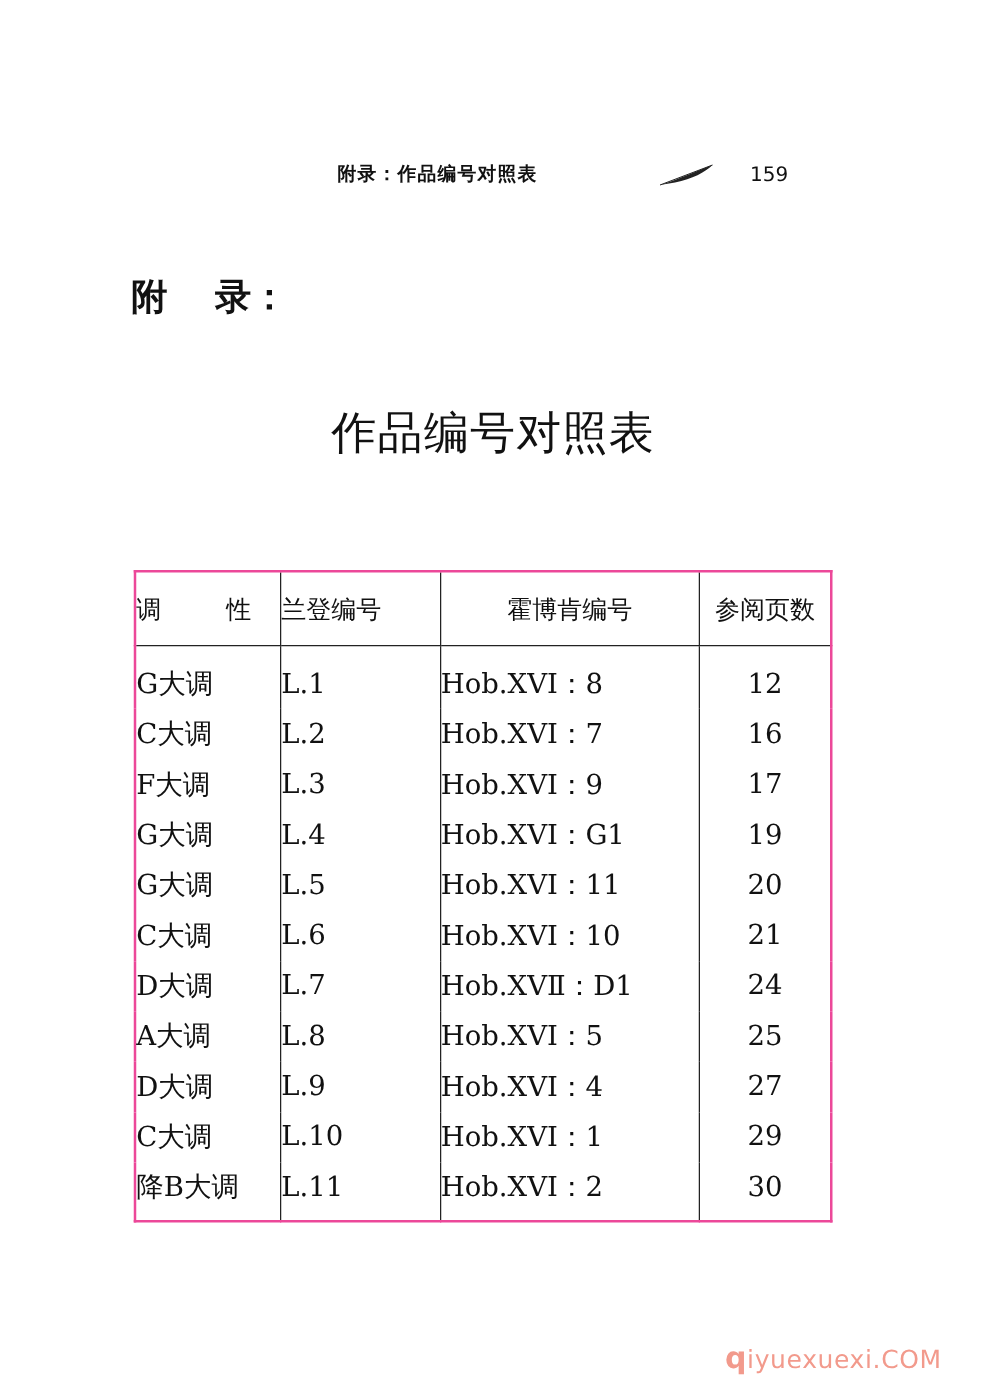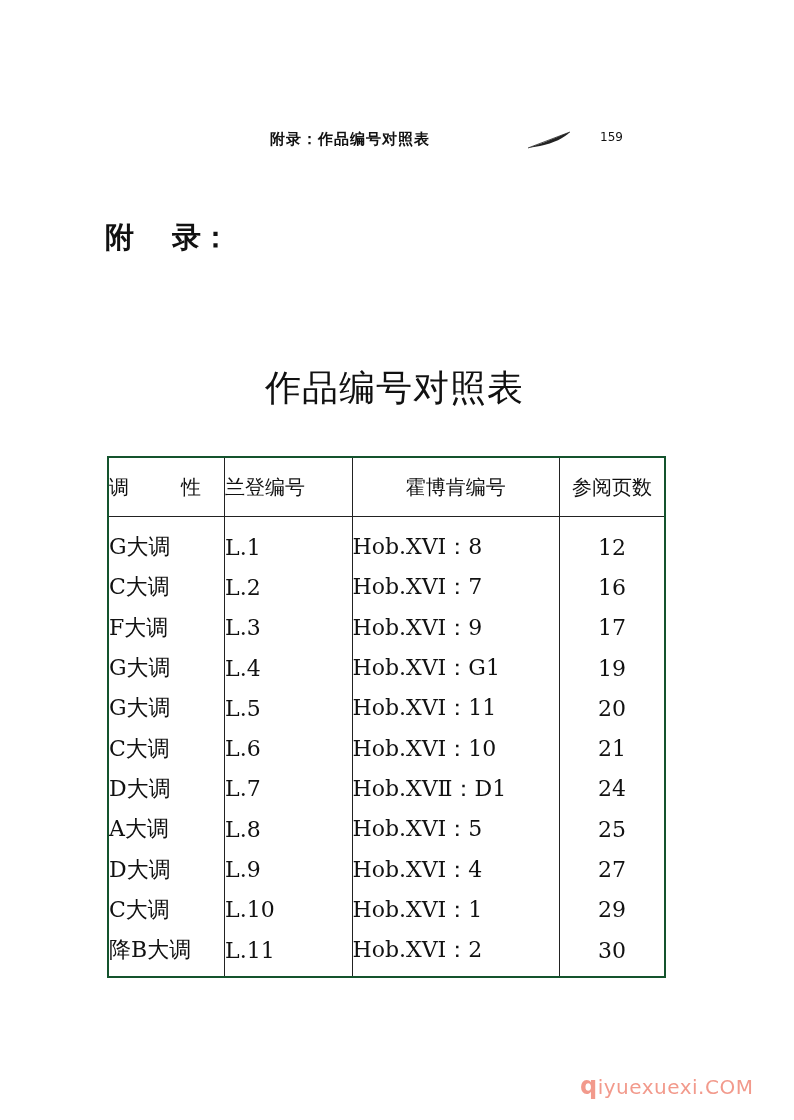--- a/index.html
+++ b/index.html
@@ -1,26 +1,26 @@
 <!DOCTYPE html>
 <html><head>
 <meta charset="utf-8">
 <style>
   html,body{margin:0;padding:0;background:#fff;}
   body{width:794px;height:1120px;position:relative;overflow:hidden;font-family:"DejaVu Serif","Liberation Serif",serif;color:#111;}
   .running-header{position:absolute;top:128px;left:270px;width:370px;height:28px;}
   .rh-title{position:absolute;left:0;top:2px;font-family:Liberation Sans, sans-serif;font-weight:bold;font-size:15px;letter-spacing:1px;}
   .rh-ornament{position:absolute;left:256px;top:2px;width:46px;height:20px;}
-  .rh-page{position:absolute;left:330px;top:2px;font-family:"DejaVu Sans",sans-serif;font-size:12px;}
+  .rh-page{position:absolute;left:330px;top:2px;font-family:"DejaVu Sans",sans-serif;font-size:16px;}
   .section-heading{position:absolute;top:218px;left:105px;font-family:"DejaVu Sans",sans-serif;font-weight:bold;font-size:29px;}
   .section-heading .gap{display:inline-block;width:38px;}
-  .table-title{position:absolute;top:322px;left:265px;font-family:"DejaVu Sans",sans-serif;font-size:36px;font-weight:normal;letter-spacing:1px;margin-top:42px;}
+  .table-title{position:absolute;top:322px;left:265px;font-family:"DejaVu Sans",sans-serif;font-size:36px;font-weight:normal;letter-spacing:1px;}
   table.ref{position:absolute;top:456px;left:107px;width:559px;border-collapse:collapse;}
   table.ref th,table.ref td{border-left:1px solid #222;border-right:1px solid #222;padding:0;}
-  table.ref{border:2px solid #14532d;}
+  table.ref{border:2px solid #ec4899;}
   table.ref th{height:58px;border-bottom:1px solid #222;font-family:"DejaVu Sans",sans-serif;font-weight:normal;font-size:20px;}
   table.ref td{height:40.3px;font-size:22px;}
   col.c1{width:117px;} col.c2{width:128px;} col.c3{width:208px;} col.c4{width:106px;}
   th.h1{text-align:left;padding-left:12px;}
   th.h1 .sp{display:inline-block;width:52px;}
   th.h2{text-align:left;padding-left:16px;}
   th.h3{text-align:center;margin-top:10px;}
   th.h4{text-align:center;margin-top:37px;}
   td.key{padding-left:6px;}
   td.lnum{padding-left:8px;}

